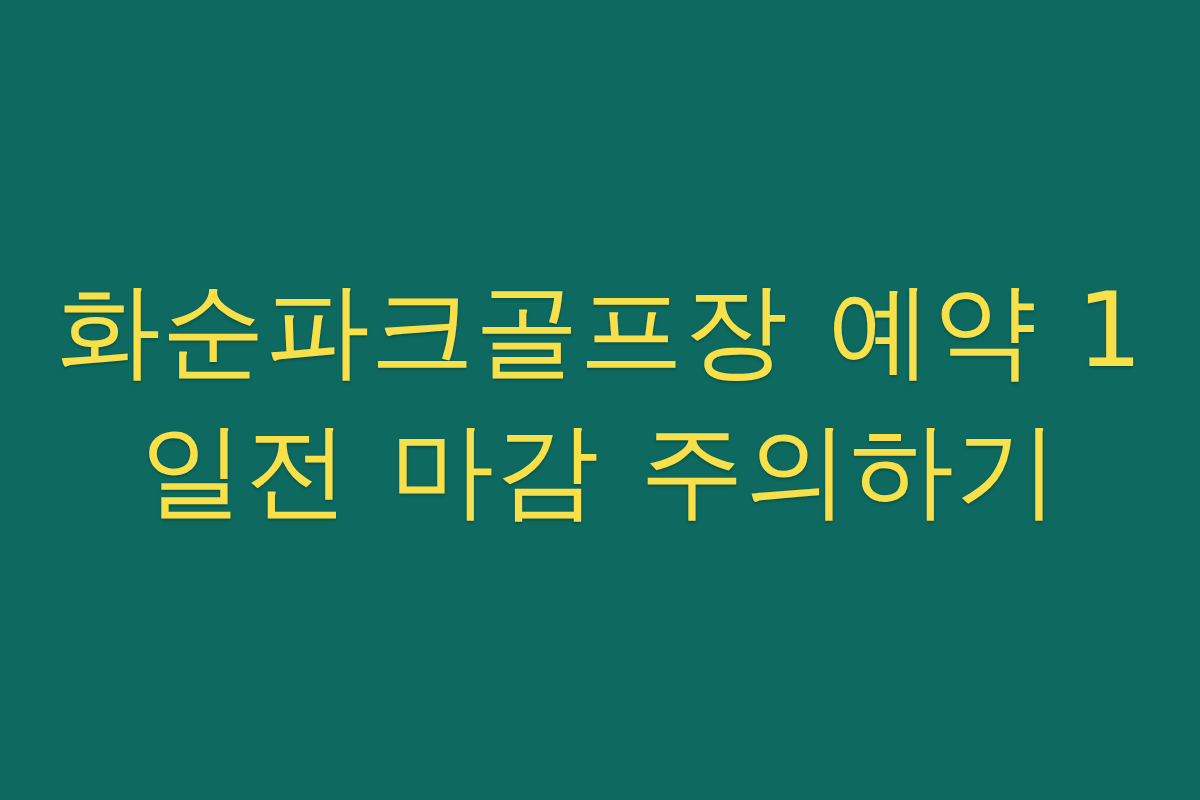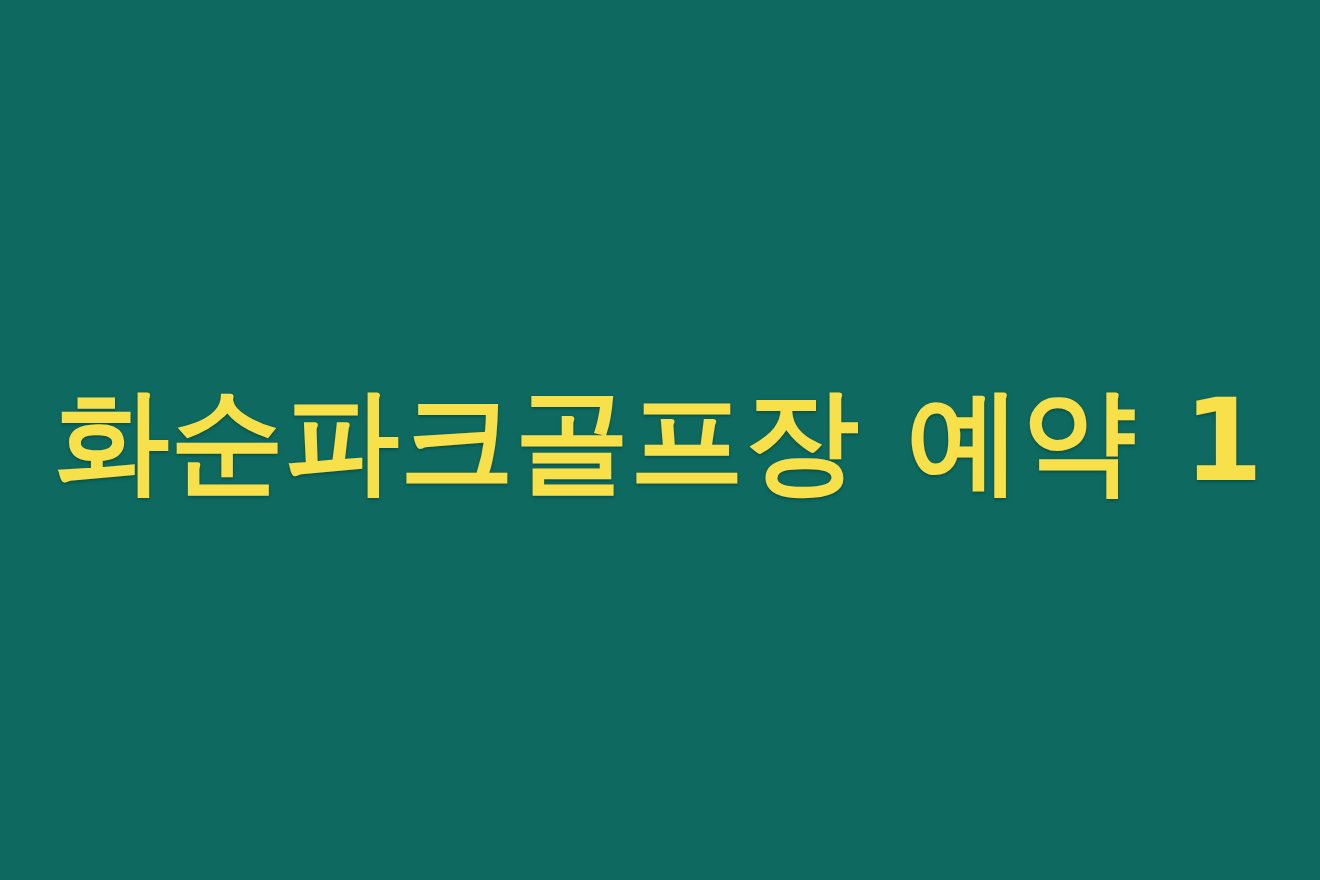--- a/index.html
+++ b/index.html
@@ -24,24 +24,24 @@
     align-items: center;
     justify-content: center;
     box-sizing: border-box;
   }
 
   
   .headline {
     width: 1100px;
     margin: 0;
     padding: 0;
-    text-align: left;
+    text-align: center;
     color: #f7e04a;
     font-family: "DejaVu Sans", "Liberation Sans", sans-serif;
-    font-weight: 700;
+    font-weight: 400;
     font-size: 104px;
     line-height: 140px;
     letter-spacing: 0.5px;
     word-spacing: 6px;
     
     text-shadow:
       0 2px 3px rgba(0, 45, 40, 0.38),
       0 0 1px rgba(0, 45, 40, 0.30);
     white-space: nowrap;
     user-select: none;
@@ -59,16 +59,17 @@
 </style>
 </head>
 <body>
 
 <div class="banner" style="background-color: rgb(14, 106, 96); width: 1200px; height: 800px;">
 
   <h1 class="headline" style="color: rgb(247, 224, 74);">
 
     <span class="headline-line line-1">화순파크골프장 예약 1</span>
 
+    <span class="headline-line line-2">일전 마감 주의하기</span>
 
   </h1>
 
 </div>
 
 </body></html>

